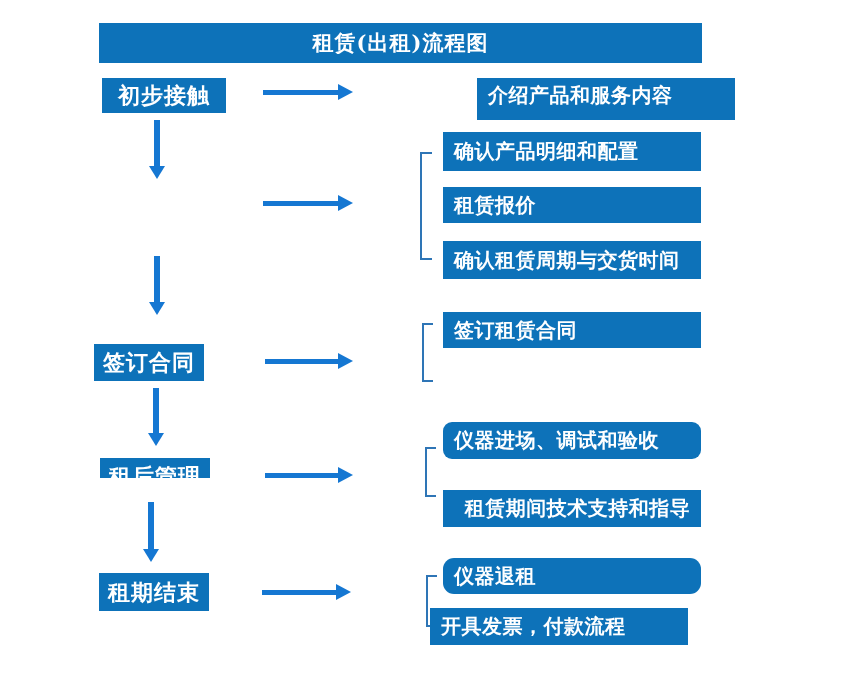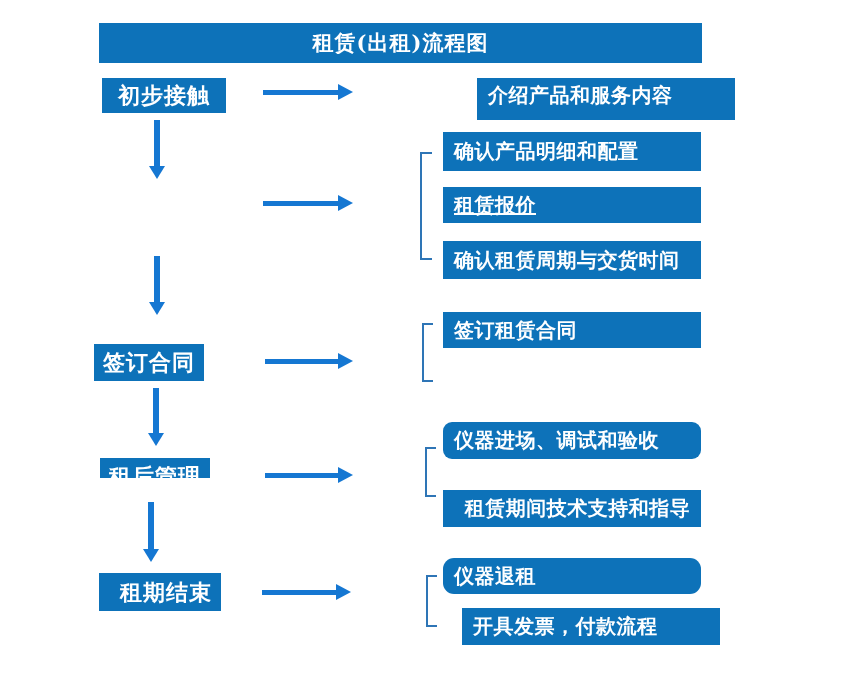--- a/index.html
+++ b/index.html
@@ -62,21 +62,21 @@
     <div class="v-shaft"></div>
     <div class="v-head"></div>
   </div>
 
   <div class="harrow" style="left:263px;top:195px;width:90px;">
     <div class="h-shaft"></div>
     <div class="h-head"></div>
   </div>
   <div class="bracket" style="left:420px;top:152px;width:12px;height:108px;"></div>
   <div class="out-box" style="left:443px;top:132px;height:39px;line-height:39px;">确认产品明细和配置</div>
-  <div class="out-box" style="left:443px;top:187px;height:36px;line-height:36px;text-decoration:underline;">租赁报价</div>
+  <div class="out-box" style="left:443px;top:187px;height:36px;line-height:36px;">租赁报价</div>
   <div class="out-box" style="left:443px;top:241px;height:38px;line-height:38px;">确认租赁周期与交货时间</div>
 
   <div class="varrow" style="left:149px;top:256px;height:59px;">
     <div class="v-shaft"></div>
     <div class="v-head"></div>
   </div>
 
   <div class="step-box" style="left:94px;top:344px;width:110px;height:37px;line-height:37px;">签订合同</div>
   <div class="harrow" style="left:265px;top:353px;width:88px;">
     <div class="h-shaft"></div>
@@ -97,22 +97,22 @@
   </div>
   <div class="bracket" style="left:425px;top:447px;width:11px;height:50px;"></div>
   <div class="out-box" style="left:443px;top:422px;height:37px;line-height:37px;border-radius:9px;">仪器进场、调试和验收</div>
   <div class="out-box" style="left:443px;top:490px;height:37px;line-height:37px;text-align:center;">租赁期间技术支持和指导</div>
 
   <div class="varrow" style="left:143px;top:502px;height:60px;">
     <div class="v-shaft"></div>
     <div class="v-head"></div>
   </div>
 
-  <div class="step-box" style="left:99px;top:573px;width:110px;height:38px;line-height:38px;padding-left:12px;">租期结束</div>
+  <div class="step-box" style="left:99px;top:573px;width:110px;height:38px;line-height:38px;">租期结束</div>
   <div class="harrow" style="left:262px;top:584px;width:89px;">
     <div class="h-shaft"></div>
     <div class="h-head"></div>
   </div>
   <div class="bracket" style="left:426px;top:575px;width:11px;height:52px;"></div>
   <div class="out-box" style="left:443px;top:558px;height:36px;line-height:36px;border-radius:11px;">仪器退租</div>
-  <div class="out-box" style="left:462px;top:608px;height:37px;line-height:37px;">开具发票，付款流程</div>
+  <div class="out-box" style="left:430px;top:608px;height:37px;line-height:37px;">开具发票，付款流程</div>
 
 </div>
 
 </body></html>

